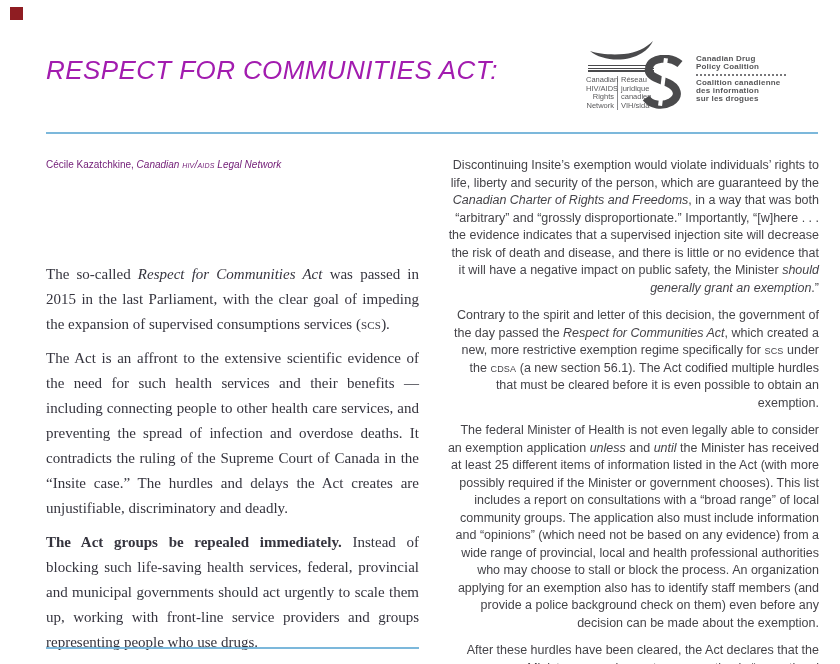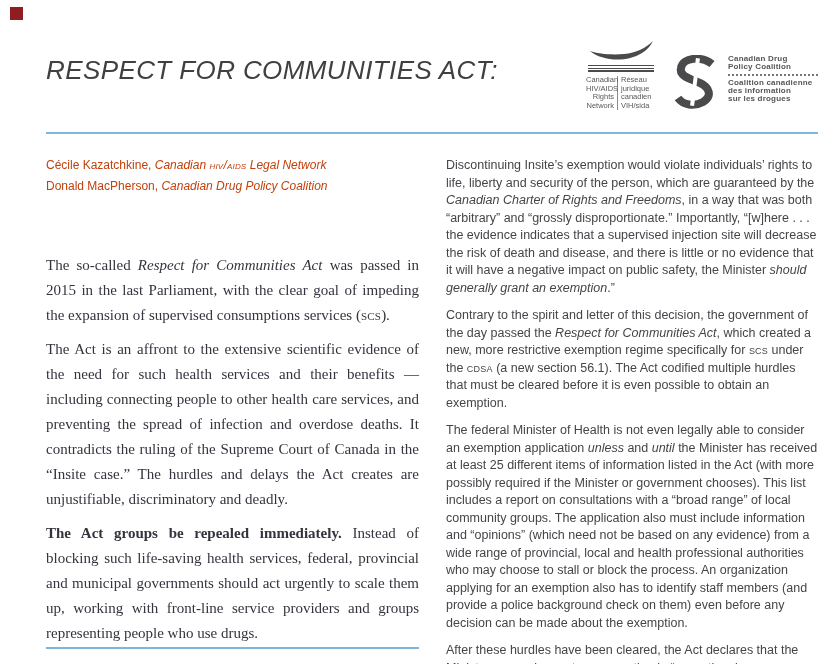--- a/index.html
+++ b/index.html
@@ -12,21 +12,21 @@
   .b { font-weight:bold; }
   .sc { font-variant:small-caps; letter-spacing:0.2px; }
 
   .corner-mark {
     position:absolute; left:10px; top:7px; width:13px; height:13px;
     background:#8f1d22;
   }
 
   .doc-title {
     position:absolute; left:46px; top:54px;
-    color:#404040; font-size:26px; line-height:33px; letter-spacing:0.4px;
+    color:#a21caf; font-size:26px; line-height:33px; letter-spacing:0.4px;
     font-weight:400;
   }
   .doc-title .line1 { font-style:italic; }
 
   .rule {
     position:absolute; height:2px; background:#7cb8db;
   }
   .rule-header { left:46px; top:132px; width:772px; }
   .rule-left-bottom { left:46px; top:647px; width:373px; }
 
@@ -35,45 +35,45 @@
   .ln-swoosh { display:block; width:66px; height:24px; margin-left:2px; }
   .ln-stripes {
     width:66px; height:7px; margin:1px 0 4px 2px;
     background:repeating-linear-gradient(180deg,#4a4a4c 0px,#4a4a4c 1.4px,#ffffff 1.4px,#ffffff 2.7px);
   }
   .ln-text { display:flex; font-size:7.5px; line-height:8.6px; }
   .ln-col-en { width:32px; text-align:right; padding-right:3px; border-right:1px solid #8a8a8c; }
   .ln-col-fr { padding-left:3px; }
   .ln-text span { display:block; }
 
-  .cdpc-logo { position:absolute; left:674px; top:55px; display:flex; color:#565658; }
+  .cdpc-logo { position:absolute; left:642px; top:55px; display:flex; color:#565658; }
   .cdpc-symbol { width:44px; height:54px; flex:0 0 auto; }
   .cdpc-text { margin-left:10px; width:96px; font-weight:bold; font-size:8px; line-height:8.2px; letter-spacing:0.2px; }
   .cdpc-dots { border:none; border-top:2px dotted #77777a; margin:2.5px 0 3px 0; width:90px; }
   .cdpc-text span { display:block; }
 
   .authors {
     position:absolute; left:46px; top:155px;
-    color:#c2410c; font-size:12px; line-height:20.5px;
+    color:#701a75; font-size:10px; line-height:20.5px;
   }
 
   .col-left {
     position:absolute; left:46px; top:250px; width:373px;
     font-family:"Liberation Serif", serif;
     color:#35343e; font-size:15px; line-height:25px;
     text-align:justify;
   }
   .col-left p { margin:8px 0 9px 0; }
-  .col-left p:first-child { margin-top:3px; }
+  .col-left p:first-child { margin-top:12px; }
 
   .col-right {
     position:absolute; left:446px; top:157px; width:373px;
     color:#454449; font-size:12.5px; line-height:17.5px;
   }
-  .col-right p { margin:0 0 10px 0; }
+  .col-right p { margin:0 0 10px 0;text-align:right; }
 </style>
 </head>
 <body>
 
 <div class="corner-mark"></div>
 
 <div class="doc-title">
   <div class="line1">RESPECT FOR COMMUNITIES ACT:</div>
 </div>
 
@@ -110,21 +110,20 @@
     <span>Coalition canadienne</span>
     <span>des information</span>
     <span>sur les drogues</span>
   </div>
 </div>
 
 <div class="rule rule-header"></div>
 
 <div class="authors">
   <div class="author-line"><span>Cécile Kazatchkine, </span><span class="i">Canadian </span><span class="i sc">hiv/aids</span><span class="i"> Legal Network</span></div>
-  <div class="author-line"><span>Donald MacPherson, </span><span class="i">Canadian Drug Policy Coalition</span></div>
 </div>
 
 <div class="col-left">
   <p><span>The so-called </span><span class="i">Respect for Communities Act</span><span> was passed in 2015 in the last Parliament, with the clear goal of impeding the expansion of supervised consumptions services (</span><span class="sc">scs</span><span>).</span></p>
   <p><span>The Act is an affront to the extensive scientific evidence of the need for such health services and their benefits — including connecting people to other health care services, and preventing the spread of infection and overdose deaths. It contradicts the ruling of the Supreme Court of Canada in the “Insite case.” The hurdles and delays the Act creates are unjustifiable, discriminatory and deadly.</span></p>
   <p><span class="b">The Act groups be repealed immediately.</span><span> Instead of blocking such life-saving health services, federal, provincial and municipal governments should act urgently to scale them up, working with front-line service providers and groups representing people who use drugs.</span></p>
 </div>
 
 <div class="rule rule-left-bottom"></div>
 

